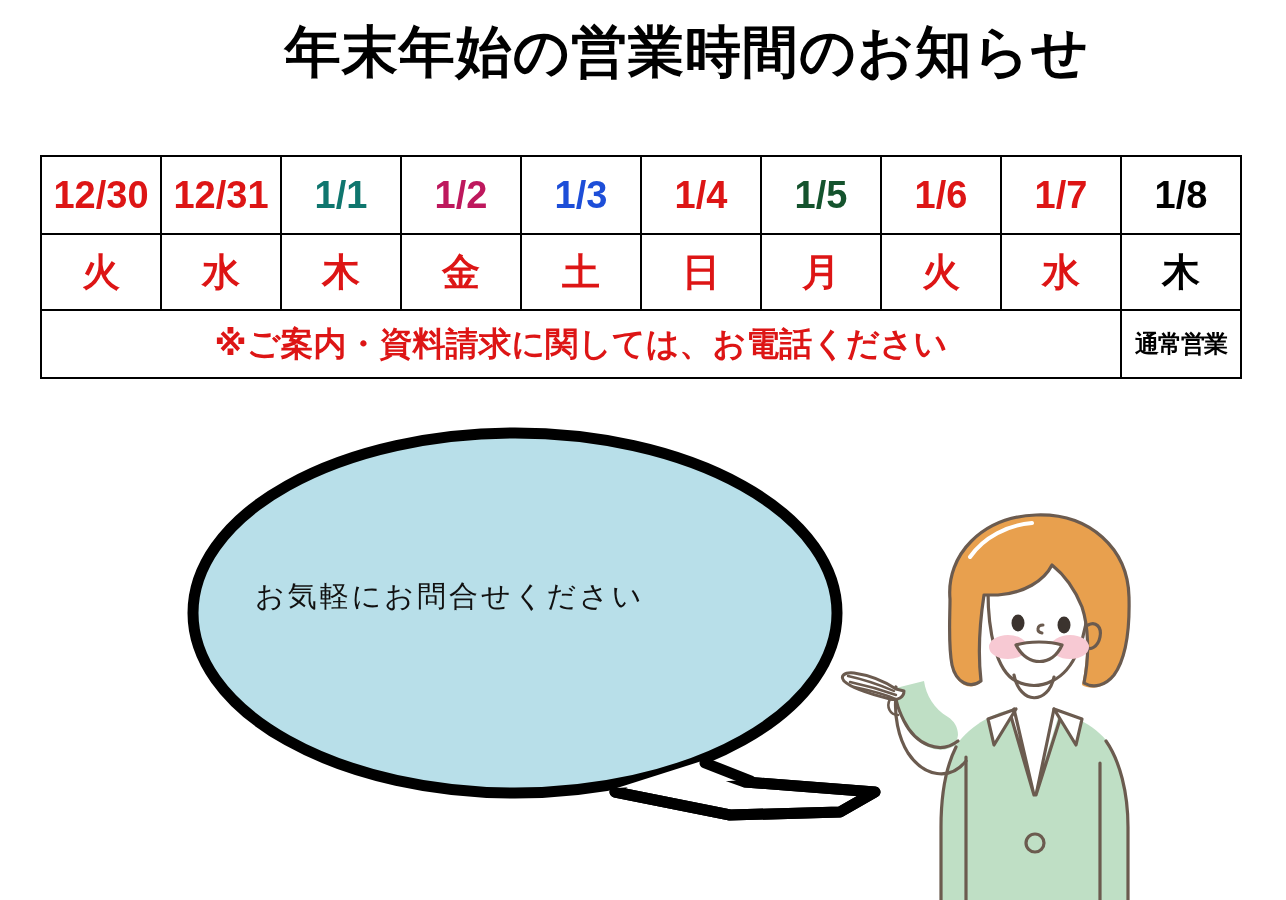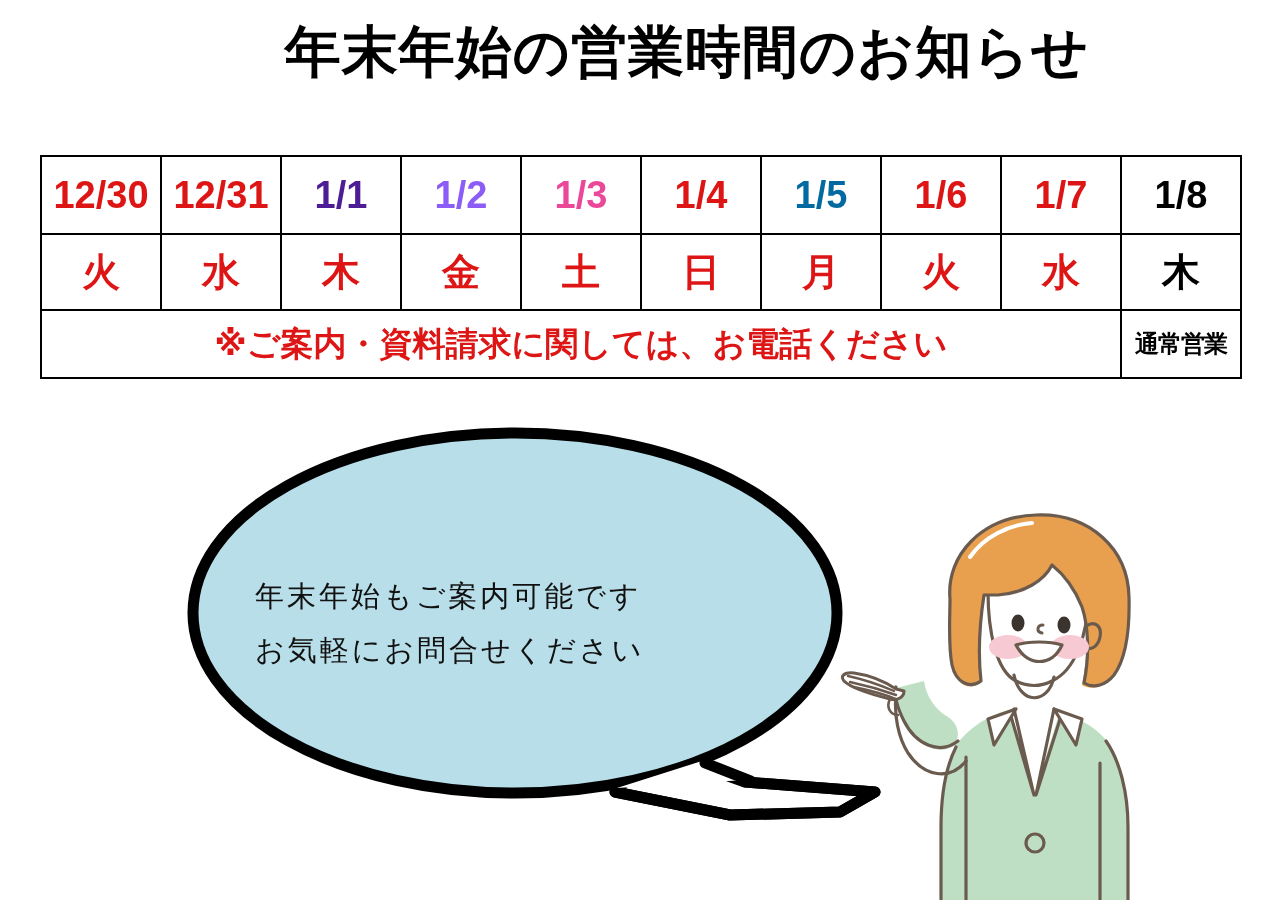--- a/index.html
+++ b/index.html
@@ -116,25 +116,25 @@
 </head>
 <body>
 
 <div id="notice-title">年末年始の営業時間のお知らせ</div>
 
 <table id="schedule-table">
   <tbody>
     <tr class="row-date">
       <td class="cell-red" style="color: rgb(221, 21, 21);">12/30</td>
       <td class="cell-red" style="color: rgb(221, 21, 21);">12/31</td>
-      <td class="cell-red" style="color: #4c1d95;">1/1</td>
-      <td class="cell-red" style="color: #8b5cf6;">1/2</td>
-      <td class="cell-red" style="color: #ec4899;">1/3</td>
+      <td class="cell-red" style="color: #0f766e;">1/1</td>
+      <td class="cell-red" style="color: #be185d;">1/2</td>
+      <td class="cell-red" style="color: #1d4ed8;">1/3</td>
       <td class="cell-red" style="color: rgb(221, 21, 21); margin-left: 44px;">1/4</td>
-      <td class="cell-red" style="color: #0369a1;">1/5</td>
+      <td class="cell-red" style="color: #14532d;">1/5</td>
       <td class="cell-red" style="color: rgb(221, 21, 21);">1/6</td>
       <td class="cell-red" style="color: rgb(221, 21, 21);">1/7</td>
       <td class="cell-black" style="color: rgb(0, 0, 0);">1/8</td>
     </tr>
     <tr class="row-weekday">
       <td class="cell-red">火</td>
       <td class="cell-red">水</td>
       <td class="cell-red">木</td>
       <td class="cell-red">金</td>
       <td class="cell-red">土</td>
@@ -157,21 +157,20 @@
     <path d="M 470 330 L 560 362 L 690 372 L 655 392 L 545 395 L 430 372 Z" fill="#ffffff" stroke="#000000" stroke-width="11" stroke-linejoin="round"></path>
 
     <ellipse cx="330" cy="193" rx="322" ry="180" fill="#b8dfe9" stroke="#000000" stroke-width="11"></ellipse>
 
     <path d="M 430 372 L 545 395 L 655 392 L 690 372 L 560 362" fill="none" stroke="#000000" stroke-width="11" stroke-linejoin="round" stroke-linecap="round"></path>
     <path d="M 432 368 L 560 360 L 520 340" fill="#ffffff" stroke="none"></path>
     <path d="M 520 343 L 566 361" fill="none" stroke="#000000" stroke-width="11" stroke-linecap="round"></path>
   </svg>
 
   <div id="bubble-text">
-    <span class="line">年末年始もご案内可能です</span>
     <span class="line">お気軽にお問合せください</span>
   </div>
 </div>
 
 <div id="woman-illustration">
   <svg width="450" height="405" viewBox="0 0 450 405" xmlns="http://www.w3.org/2000/svg">
     <g fill="none" stroke="#6b5b4f" stroke-width="3.2" stroke-linecap="round" stroke-linejoin="round">
 
       <path d="M 118 250 C 110 270 104 300 103 330 L 103 405 L 290 405 L 290 330
                C 290 295 282 262 268 245 C 252 226 222 214 196 212

